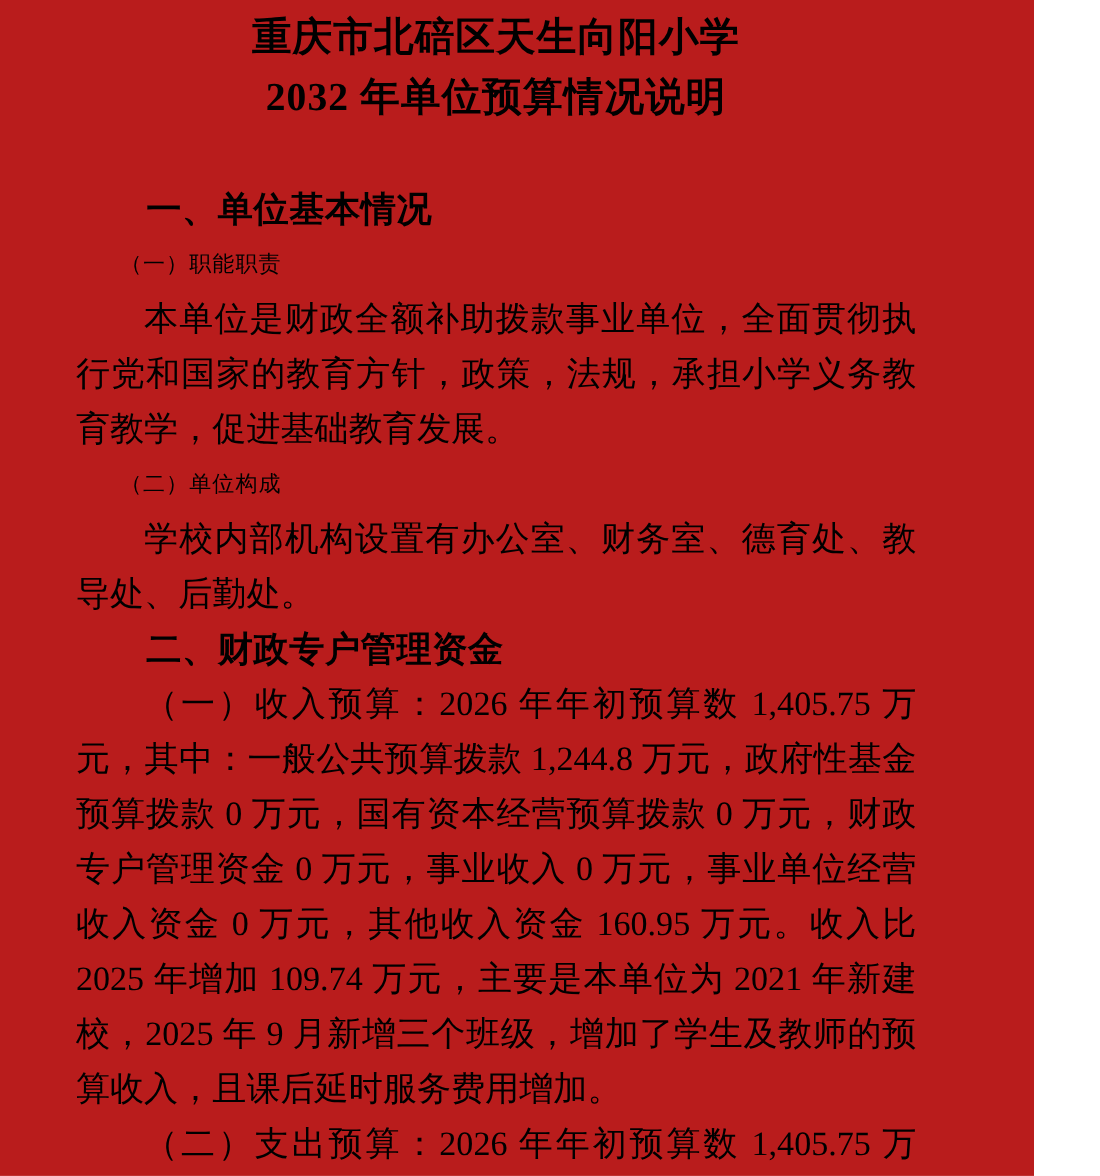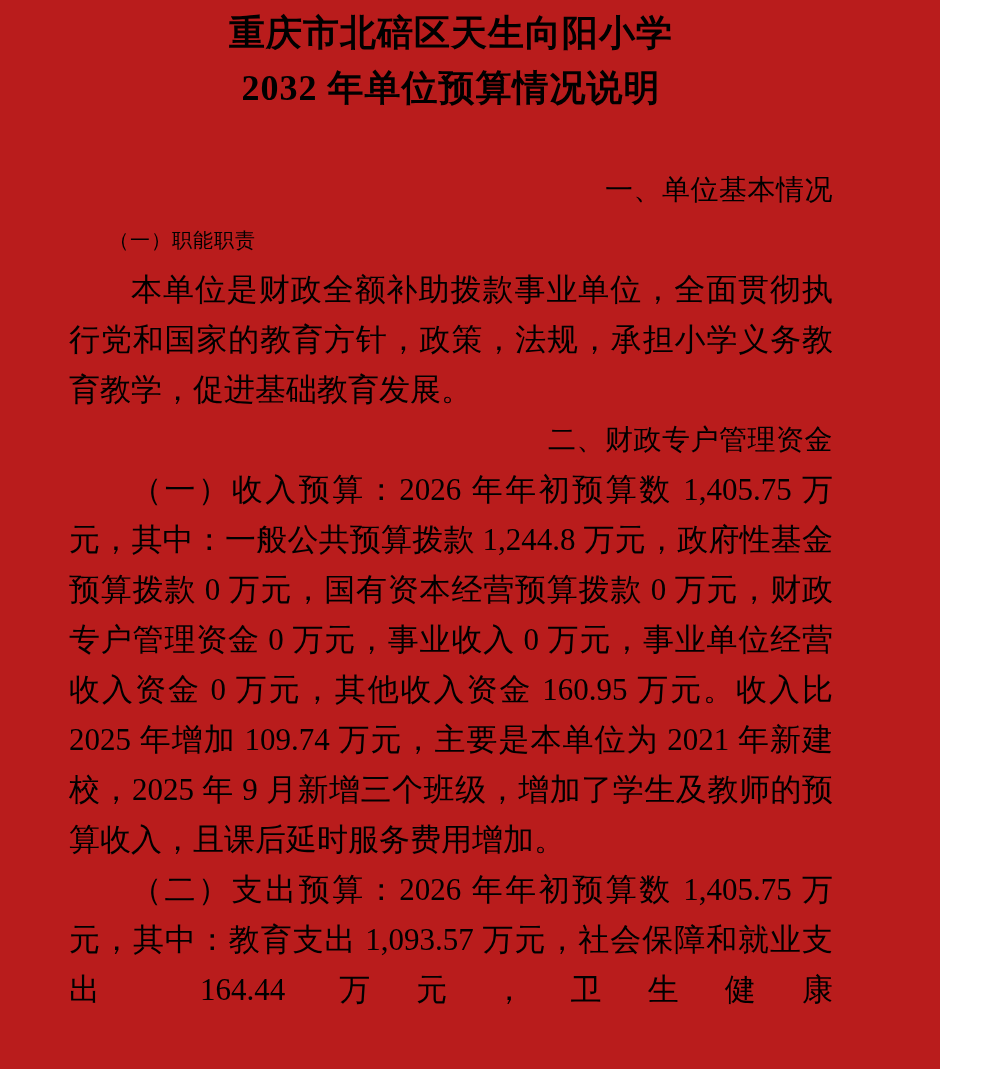--- a/index.html
+++ b/index.html
@@ -24,26 +24,25 @@
     font-family: "Liberation Serif", "DejaVu Serif", serif;
     font-weight: bold;
     font-size: 36px;
     line-height: 55px;
     letter-spacing: 1px;
   }
   .title .tl { display: block; }
   .sec-heading {
     margin: 0;
     font-family: "Liberation Sans", "DejaVu Sans", sans-serif;
-    font-weight: normal;
-    font-size: 28px;
+    font-weight: bold;
+    font-size: 32px;
     line-height: 50px;
     text-indent: 2em;
     letter-spacing: 0.5px;
-    text-align: right;
   }
   .sub-heading {
     margin: 0;
     font-family: "Liberation Serif", "DejaVu Serif", serif;
     font-weight: normal;
     font-size: 20px;
     line-height: 50px;
     text-indent: 2em;
     letter-spacing: 1px;
   }
@@ -71,21 +70,23 @@
     <span class="tl">重庆市北碚区天生向阳小学</span>
     <span class="tl">2032 年单位预算情况说明</span>
   </h1>
 
   <h2 class="sec-heading">一、单位基本情况</h2>
 
   <p class="sub-heading">（一）职能职责</p>
 
   <p class="para">本单位是财政全额补助拨款事业单位，全面贯彻执行党和国家的教育方针，政策，法规，承担小学义务教育教学，促进基础教育发展。</p>
 
+  <p class="sub-heading">（二）单位构成</p>
 
+  <p class="para">学校内部机构设置有办公室、财务室、德育处、教导处、后勤处。</p>
 
   <h2 class="sec-heading">二、财政专户管理资金</h2>
 
   <p class="para">（一）收入预算：2026 年年初预算数 1,405.75 万元，其中：一般公共预算拨款 1,244.8 万元，政府性基金预算拨款 0 万元，国有资本经营预算拨款 0 万元，财政专户管理资金 0 万元，事业收入 0 万元，事业单位经营收入资金 0 万元，其他收入资金 160.95 万元。收入比 2025 年增加 109.74 万元，主要是本单位为 2021 年新建校，2025 年 9 月新增三个班级，增加了学生及教师的预算收入，且课后延时服务费用增加。</p>
 
   <p class="para cut">（二）支出预算：2026 年年初预算数 1,405.75 万元，其中：教育支出 1,093.57 万元，社会保障和就业支出 164.44 万元，卫生健康</p>
 
 </div>
 
 </body></html>

